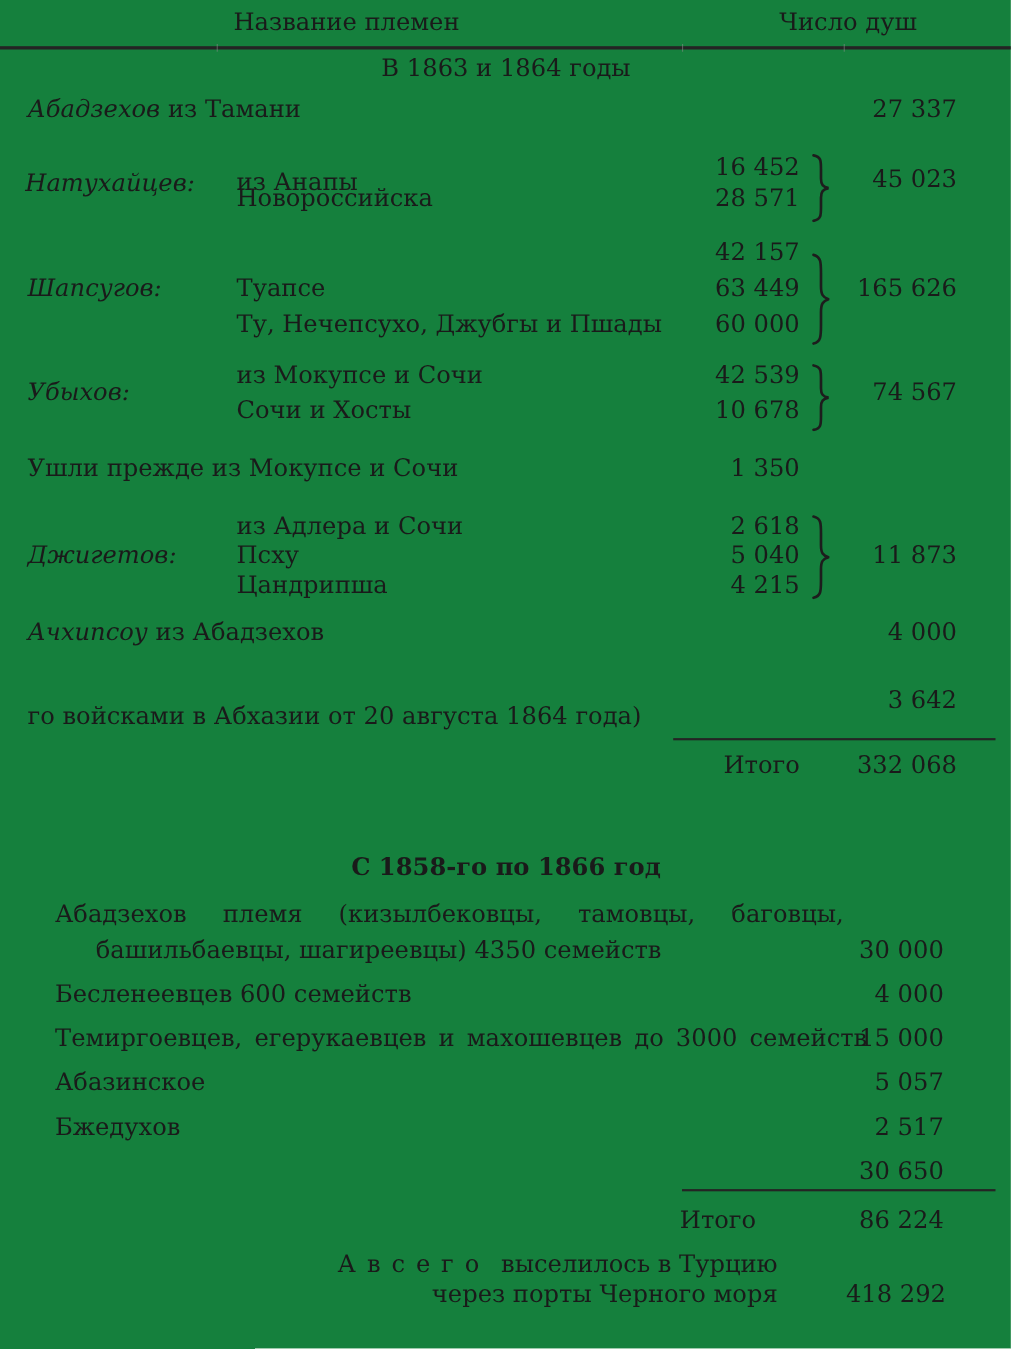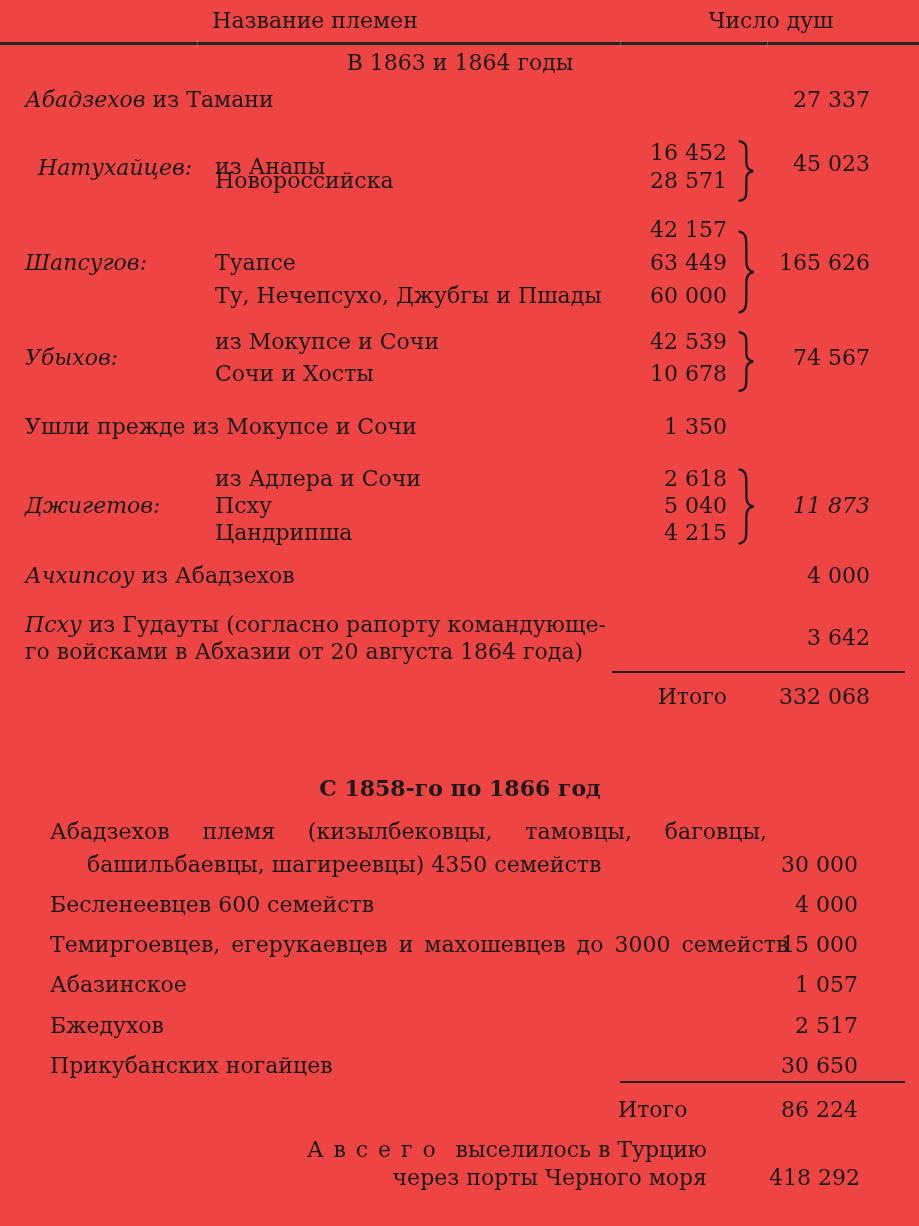--- a/index.html
+++ b/index.html
@@ -1,18 +1,18 @@
 <!DOCTYPE html>
 <html><head>
 <meta charset="utf-8">
 <style>
   html,body { margin:0; padding:0; background:#ffffff; }
   .page {
     position:relative; width:919px; height:1226px; overflow:hidden;
-    background:#ef4444; color:#1a1a1a;
+    background:#15803d; color:#1a1a1a;
     font-family:"DejaVu Serif","Liberation Serif",serif;
     font-size:22px; line-height:27px;
   }
   .t  { position:absolute; white-space:nowrap; }
   .cx { transform:translateX(-50%); }
   .it { font-style:italic; }
   .bold { font-weight:700; }
   .rule { position:absolute; background:#242424; }
   .tick { position:absolute; width:1px; height:7px; top:40px; background:#8a8a8a; opacity:.55; }
   .brace { position:absolute; width:17px; }
@@ -34,21 +34,21 @@
   <div class="tick" style="left:620px;"></div>
   <div class="tick" style="left:767px;"></div>
 
   <div class="t cx" style="left:460px; top:49px;">В 1863 и 1864 годы</div>
 
   <div class="t" style="left:25px; top:86px;">
     <span class="it">Абадзехов</span><span> из Тамани</span>
   </div>
   <div class="t" style="right:49px; top:86px;">27 337</div>
 
-  <div class="t it" style="left:38px; top:154px;">Натухайцев:</div>
+  <div class="t it" style="left:23px; top:154px;">Натухайцев:</div>
   <div class="t" style="left:215px; top:153px;">из Анапы</div>
   <div class="t" style="right:192px; top:139px;">16 452</div>
   <div class="t" style="left:215px; top:167px;">Новороссийска</div>
   <div class="t" style="right:192px; top:167px;">28 571</div>
   <div class="brace" style="left:737px; top:140px; height:62px;">
     <svg viewBox="0 0 20 100" preserveAspectRatio="none">
         <path d="M3 2 C11 4 11 10 11 22 L11 36 C11 45 13 48 19 50 C13 52 11 55 11 64 L11 78 C11 90 11 96 3 98" fill="none" stroke="#1d1d1d" stroke-width="2.4" vector-effect="non-scaling-stroke" stroke-linecap="round"></path>
       </svg>
   </div>
   <div class="t" style="right:49px; top:150px;">45 023</div>
@@ -86,56 +86,52 @@
   <div class="t" style="right:192px; top:465px;">2 618</div>
   <div class="t" style="left:215px; top:492px;">Псху</div>
   <div class="t" style="right:192px; top:492px;">5 040</div>
   <div class="t" style="left:215px; top:519px;">Цандрипша</div>
   <div class="t" style="right:192px; top:519px;">4 215</div>
   <div class="brace" style="left:737px; top:468px; height:77px;">
     <svg viewBox="0 0 20 100" preserveAspectRatio="none">
         <path d="M3 2 C11 4 11 10 11 22 L11 36 C11 45 13 48 19 50 C13 52 11 55 11 64 L11 78 C11 90 11 96 3 98" fill="none" stroke="#1d1d1d" stroke-width="2.4" vector-effect="non-scaling-stroke" stroke-linecap="round"></path>
       </svg>
   </div>
-  <div class="t" style="right:49px; top:492px;font-style:italic;">11 873</div>
+  <div class="t" style="right:49px; top:492px;">11 873</div>
 
   <div class="t" style="left:25px; top:562px;">
     <span class="it">Ачхипсоу</span><span> из Абадзехов</span>
   </div>
   <div class="t" style="right:49px; top:562px;">4 000</div>
 
-  <div class="t" style="left:25px; top:611px;">
-    <span class="it">Псху</span><span> из Гудауты (согласно рапорту командующе-</span>
-  </div>
   <div class="t" style="left:25px; top:638px;">го войсками в Абхазии от 20 августа 1864 года)</div>
   <div class="t" style="right:49px; top:624px;">3 642</div>
 
   <div class="rule" style="left:612px; top:671px; width:293px; height:2px;"></div>
   <div class="t" style="right:192px; top:683px;">Итого</div>
   <div class="t" style="right:49px; top:683px;">332 068</div>
 
   <div class="t cx bold" style="left:460px; top:775px;">С 1858-го по 1866 год</div>
 
   <div class="justify" style="position:absolute; left:50px; top:818px; width:717px;">Абадзехов племя (кизылбековцы, тамовцы, баговцы,</div>
   <div class="t" style="left:87px; top:851px;">башильбаевцы, шагиреевцы) 4350 семейств</div>
   <div class="t" style="right:61px; top:851px;">30 000</div>
 
   <div class="t" style="left:50px; top:891px;">Бесленеевцев 600 семейств</div>
   <div class="t" style="right:61px; top:891px;">4 000</div>
 
   <div class="t temirg" style="left:50px; top:931px;">Темиргоевцев, егерукаевцев и махошевцев до 3000 семейств</div>
   <div class="t" style="right:61px; top:931px;">15 000</div>
 
   <div class="t" style="left:50px; top:971px;">Абазинское</div>
-  <div class="t" style="right:61px; top:971px;">1 057</div>
+  <div class="t" style="right:61px; top:971px;">5 057</div>
 
   <div class="t" style="left:50px; top:1012px;">Бжедухов</div>
   <div class="t" style="right:61px; top:1012px;">2 517</div>
 
-  <div class="t" style="left:50px; top:1052px;">Прикубанских ногайцев</div>
   <div class="t" style="right:61px; top:1052px;">30 650</div>
 
   <div class="rule" style="left:620px; top:1081px; width:285px; height:2px;"></div>
   <div class="t" style="left:618px; top:1096px;">Итого</div>
   <div class="t" style="right:61px; top:1096px;">86 224</div>
 
   <div class="t" style="right:212px; top:1136px;">
     <span>А</span><span class="sp">всего</span><span>выселилось в Турцию</span>
   </div>
   <div class="t" style="right:212px; top:1164px;">через порты Черного моря</div>

